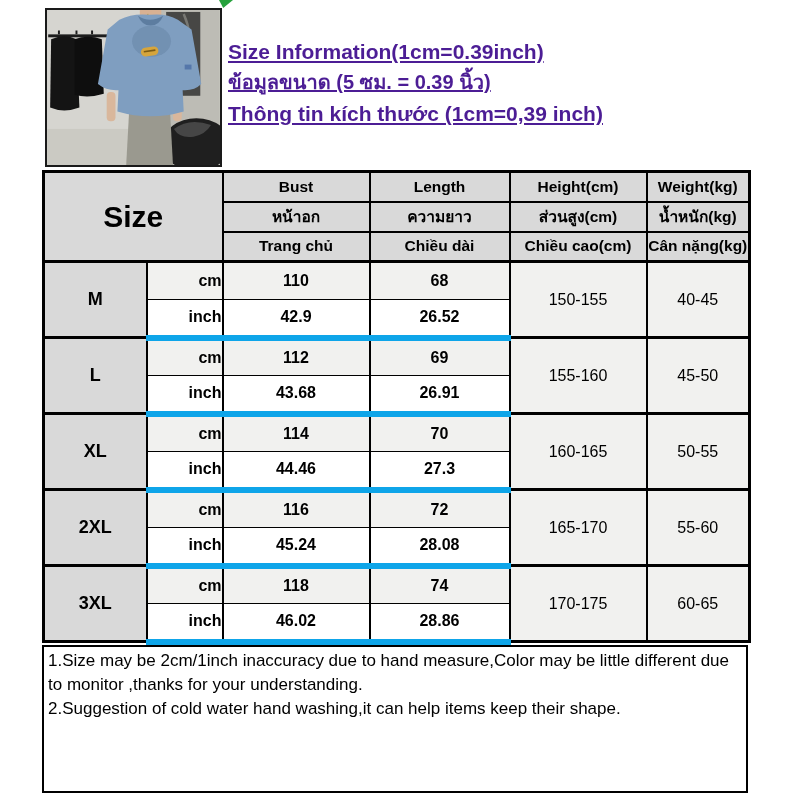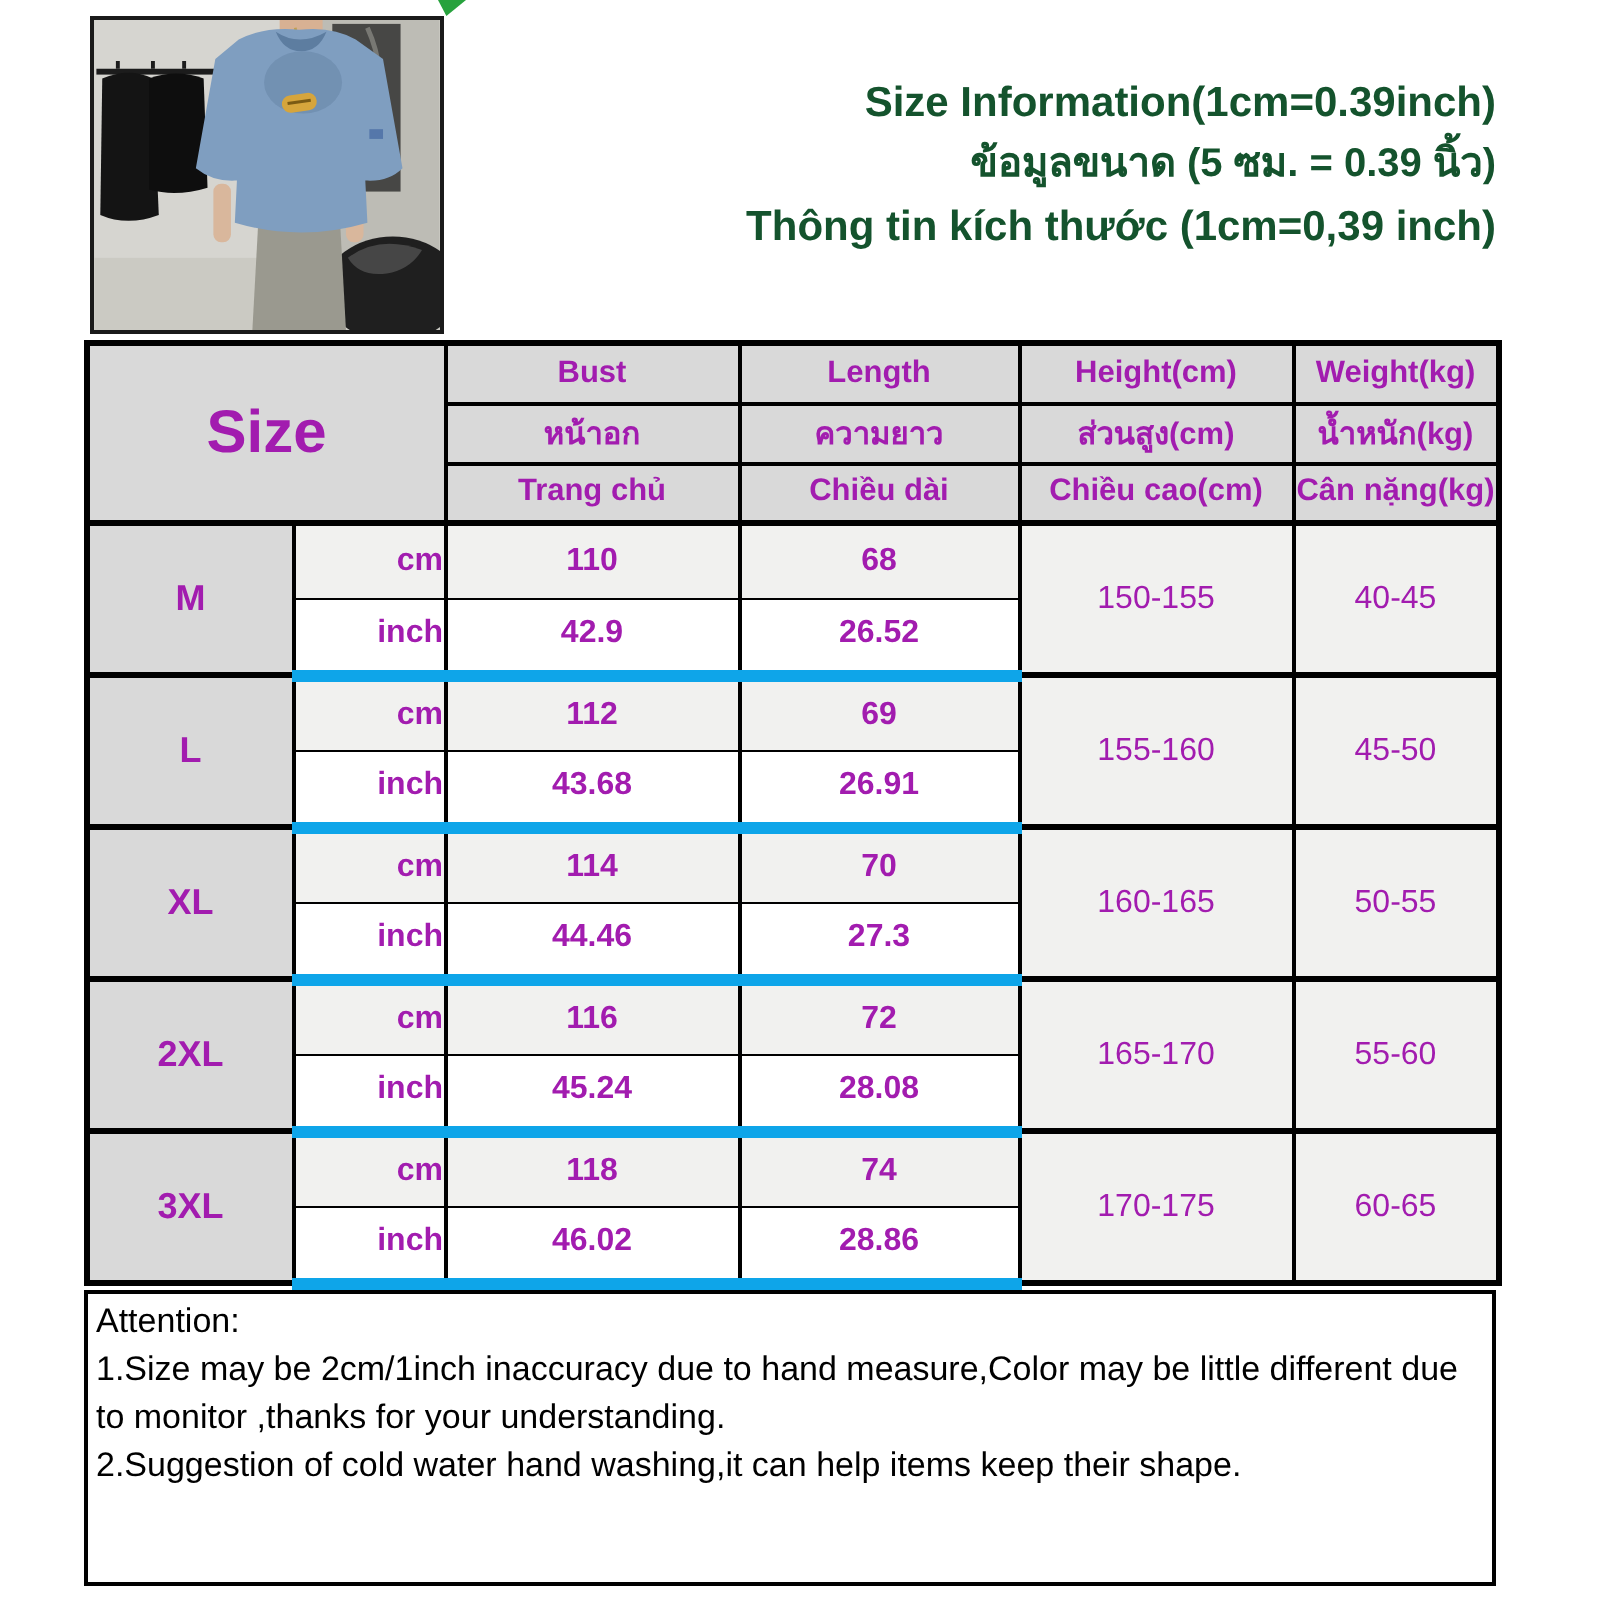--- a/index.html
+++ b/index.html
@@ -13,33 +13,33 @@
     border: 2px solid #1a1a1a; background: #d3d2cd;
   }
   .photo-wrap svg { display: block; width: 100%; height: 100%; }
   .green-mark {
     position: absolute; left: 219px; top: 0; width: 14px; height: 8px;
     background: #27a23d;
     clip-path: polygon(0 0, 100% 0, 30% 100%);
   }
   .title-block {
     position: absolute; left: 228px; top: 36px; width: 520px;
-    text-align: right; font-weight: 700; color: #14532d;
+    text-align: left; font-weight: 700; color: #4c1d95; text-decoration: underline;
   }
   .title-block .t-line { font-size: 21px; line-height: 31px; }
   .title-block .t-line.th { font-size: 20px; }
 
   
   table.size-table {
     position: absolute; left: 42px; top: 170px; width: 706px;
     border-collapse: collapse; table-layout: fixed;
     border: 3px solid #000;
     font-family: "Liberation Sans", "DejaVu Sans", sans-serif;
   }
-  .size-table td { border: 2px solid #000; text-align: center; vertical-align: middle; color: #a21caf; overflow: hidden; }
+  .size-table td { border: 2px solid #000; text-align: center; vertical-align: middle; color: #000000; overflow: hidden; }
   .size-table tr.hrow { height: 30px; }
   .size-table tr.drow { height: 38px; }
 
   .size-table .hd { background: #d9d9d9; font-weight: 700; font-size: 15.5px; }
   .size-table .hd-bottom { border-bottom: 3px solid #000; }
   .size-table .c-sizehead { background: #d9d9d9; font-weight: 700; font-size: 30px; }
   .size-table .c-size { background: #d9d9d9; font-weight: 700; font-size: 18px; border-bottom: 3px solid #000; }
   .size-table .c-unit { font-weight: 700; font-size: 16px; text-align: right; }
   .size-table .c-val { font-weight: 700; font-size: 16px; }
   .size-table .tint { background: #f1f1ef; }
@@ -206,18 +206,17 @@
       </tr>
       <tr class="drow">
         <td class="c-unit white thin-top blk-end">inch</td>
         <td class="c-val white thin-top blk-end">46.02</td>
         <td class="c-val white thin-top blk-end">28.86</td>
       </tr>
     </tbody>
   </table>
 
   <div class="attention-box">
-    <div>Attention:</div>
     <div>1.Size may be 2cm/1inch inaccuracy due to hand measure,Color may be little different due to monitor ,thanks for your understanding.</div>
     <div>2.Suggestion of cold water hand washing,it can help items keep their shape.</div>
   </div>
 
 </div>
 
 </body></html>

